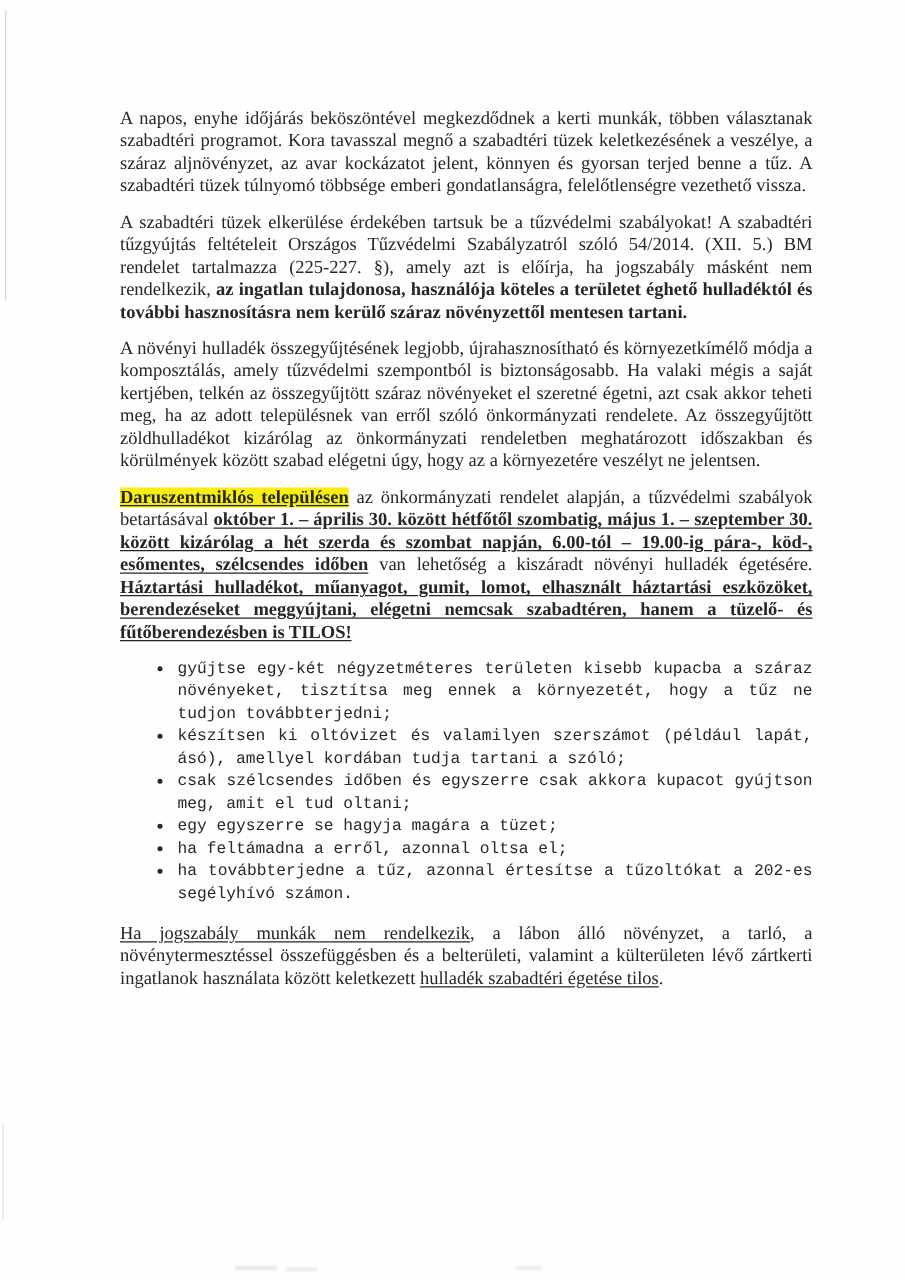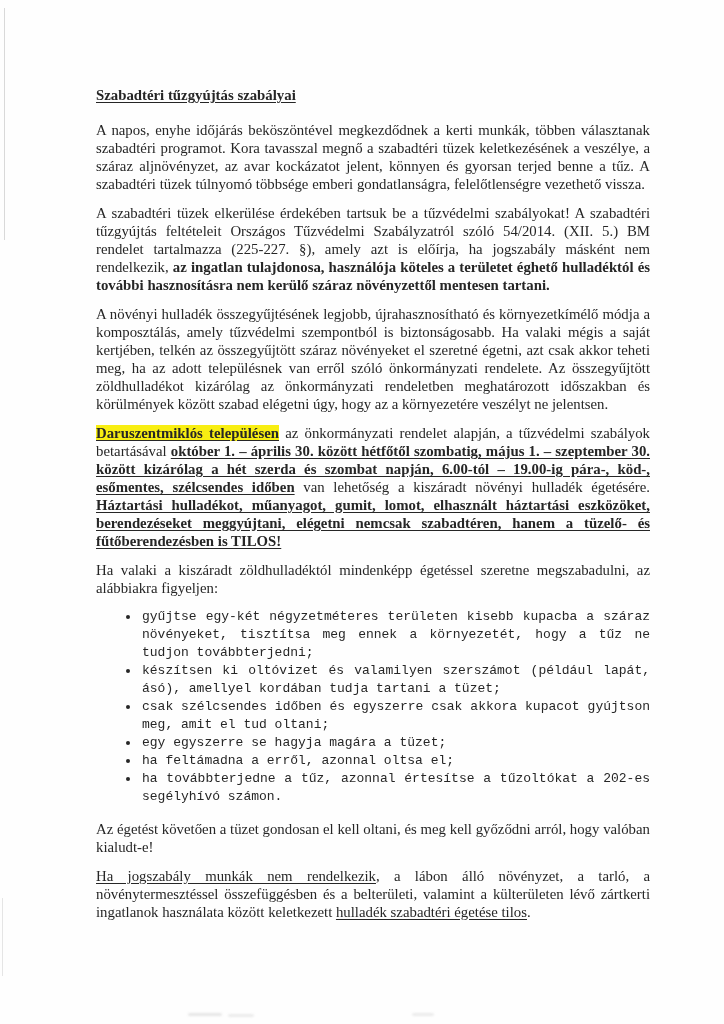--- a/index.html
+++ b/index.html
@@ -104,30 +104,27 @@
 </head>
 <body>
 
 <div class="doc-page" style="background: rgb(254, 254, 254);">
   <div class="scan-line-left-top"></div>
   <div class="scan-line-left-bottom"></div>
   <div class="scan-speck-1"></div>
   <div class="scan-speck-2"></div>
   <div class="scan-speck-3"></div>
   <div class="doc-content">
-      <p class="heading"><span class="s-b s-u">Szabadtéri tűzgyújtás szabályai</span></p>
       <p class="paragraph"><span>A napos, enyhe időjárás beköszöntével megkezdődnek a kerti munkák, többen választanak szabadtéri programot. Kora tavasszal megnő a szabadtéri tüzek keletkezésének a veszélye, a száraz aljnövényzet, az avar kockázatot jelent, könnyen és gyorsan terjed benne a tűz. A szabadtéri tüzek túlnyomó többsége emberi gondatlanságra, felelőtlenségre vezethető vissza.</span></p>
       <p class="paragraph"><span>A szabadtéri tüzek elkerülése érdekében tartsuk be a tűzvédelmi szabályokat! A szabadtéri tűzgyújtás feltételeit Országos Tűzvédelmi Szabályzatról szóló 54/2014. (XII. 5.) BM rendelet tartalmazza (225-227. §), amely azt is előírja, ha jogszabály másként nem rendelkezik, </span><span class="s-b">az ingatlan tulajdonosa, használója köteles a területet éghető hulladéktól és további hasznosításra nem kerülő száraz növényzettől mentesen tartani.</span></p>
       <p class="paragraph"><span>A növényi hulladék összegyűjtésének legjobb, újrahasznosítható és környezetkímélő módja a komposztálás, amely tűzvédelmi szempontból is biztonságosabb. Ha valaki mégis a saját kertjében, telkén az összegyűjtött száraz növényeket el szeretné égetni, azt csak akkor teheti meg, ha az adott településnek van erről szóló önkormányzati rendelete. Az összegyűjtött zöldhulladékot kizárólag az önkormányzati rendeletben meghatározott időszakban és körülmények között szabad elégetni úgy, hogy az a környezetére veszélyt ne jelentsen.</span></p>
       <p class="paragraph"><span class="s-b s-u s-h">Daruszentmiklós településen</span><span> az önkormányzati rendelet alapján, a tűzvédelmi szabályok betartásával </span><span class="s-b s-u">október 1. – április 30. között hétfőtől szombatig, május 1. – szeptember 30. között kizárólag a hét szerda és szombat napján, 6.00-tól – 19.00-ig pára-, köd-, esőmentes, szélcsendes időben</span><span> van lehetőség a kiszáradt növényi hulladék égetésére. </span><span class="s-b s-u">Háztartási hulladékot, műanyagot, gumit, lomot, elhasznált háztartási eszközöket, berendezéseket meggyújtani, elégetni nemcsak szabadtéren, hanem a tüzelő- és fűtőberendezésben is TILOS!</span></p>
-      <p class="paragraph"><span>Ha valaki a kiszáradt zöldhulladéktól mindenképp égetéssel szeretne megszabadulni, az alábbiakra figyeljen:</span></p>
       <ul>
         <li><span>gyűjtse egy-két négyzetméteres területen kisebb kupacba a száraz növényeket, tisztítsa meg ennek a környezetét, hogy a tűz ne tudjon továbbterjedni;</span></li>
-        <li><span>készítsen ki oltóvizet és valamilyen szerszámot (például lapát, ásó), amellyel kordában tudja tartani a tüzet;</span></li>
+        <li><span>készítsen ki oltóvizet és valamilyen szerszámot (például lapát, ásó), amellyel kordában tudja tartani a szóló;</span></li>
         <li><span>csak szélcsendes időben és egyszerre csak akkora kupacot gyújtson meg, amit el tud oltani;</span></li>
         <li><span>egy egyszerre se hagyja magára a tüzet;</span></li>
         <li><span>ha feltámadna a erről, azonnal oltsa el;</span></li>
         <li><span>ha továbbterjedne a tűz, azonnal értesítse a tűzoltókat a 202-es segélyhívó számon.</span></li>
       </ul>
-      <p class="paragraph"><span>Az égetést követően a tüzet gondosan el kell oltani, és meg kell győződni arról, hogy valóban kialudt-e!</span></p>
       <p class="paragraph"><span class="s-u">Ha jogszabály munkák nem rendelkezik</span><span>, a lábon álló növényzet, a tarló, a növénytermesztéssel összefüggésben és a belterületi, valamint a külterületen lévő zártkerti ingatlanok használata között keletkezett </span><span class="s-u">hulladék szabadtéri égetése tilos</span><span>.</span></p>
     </div>
 </div>
 
 </body></html>

